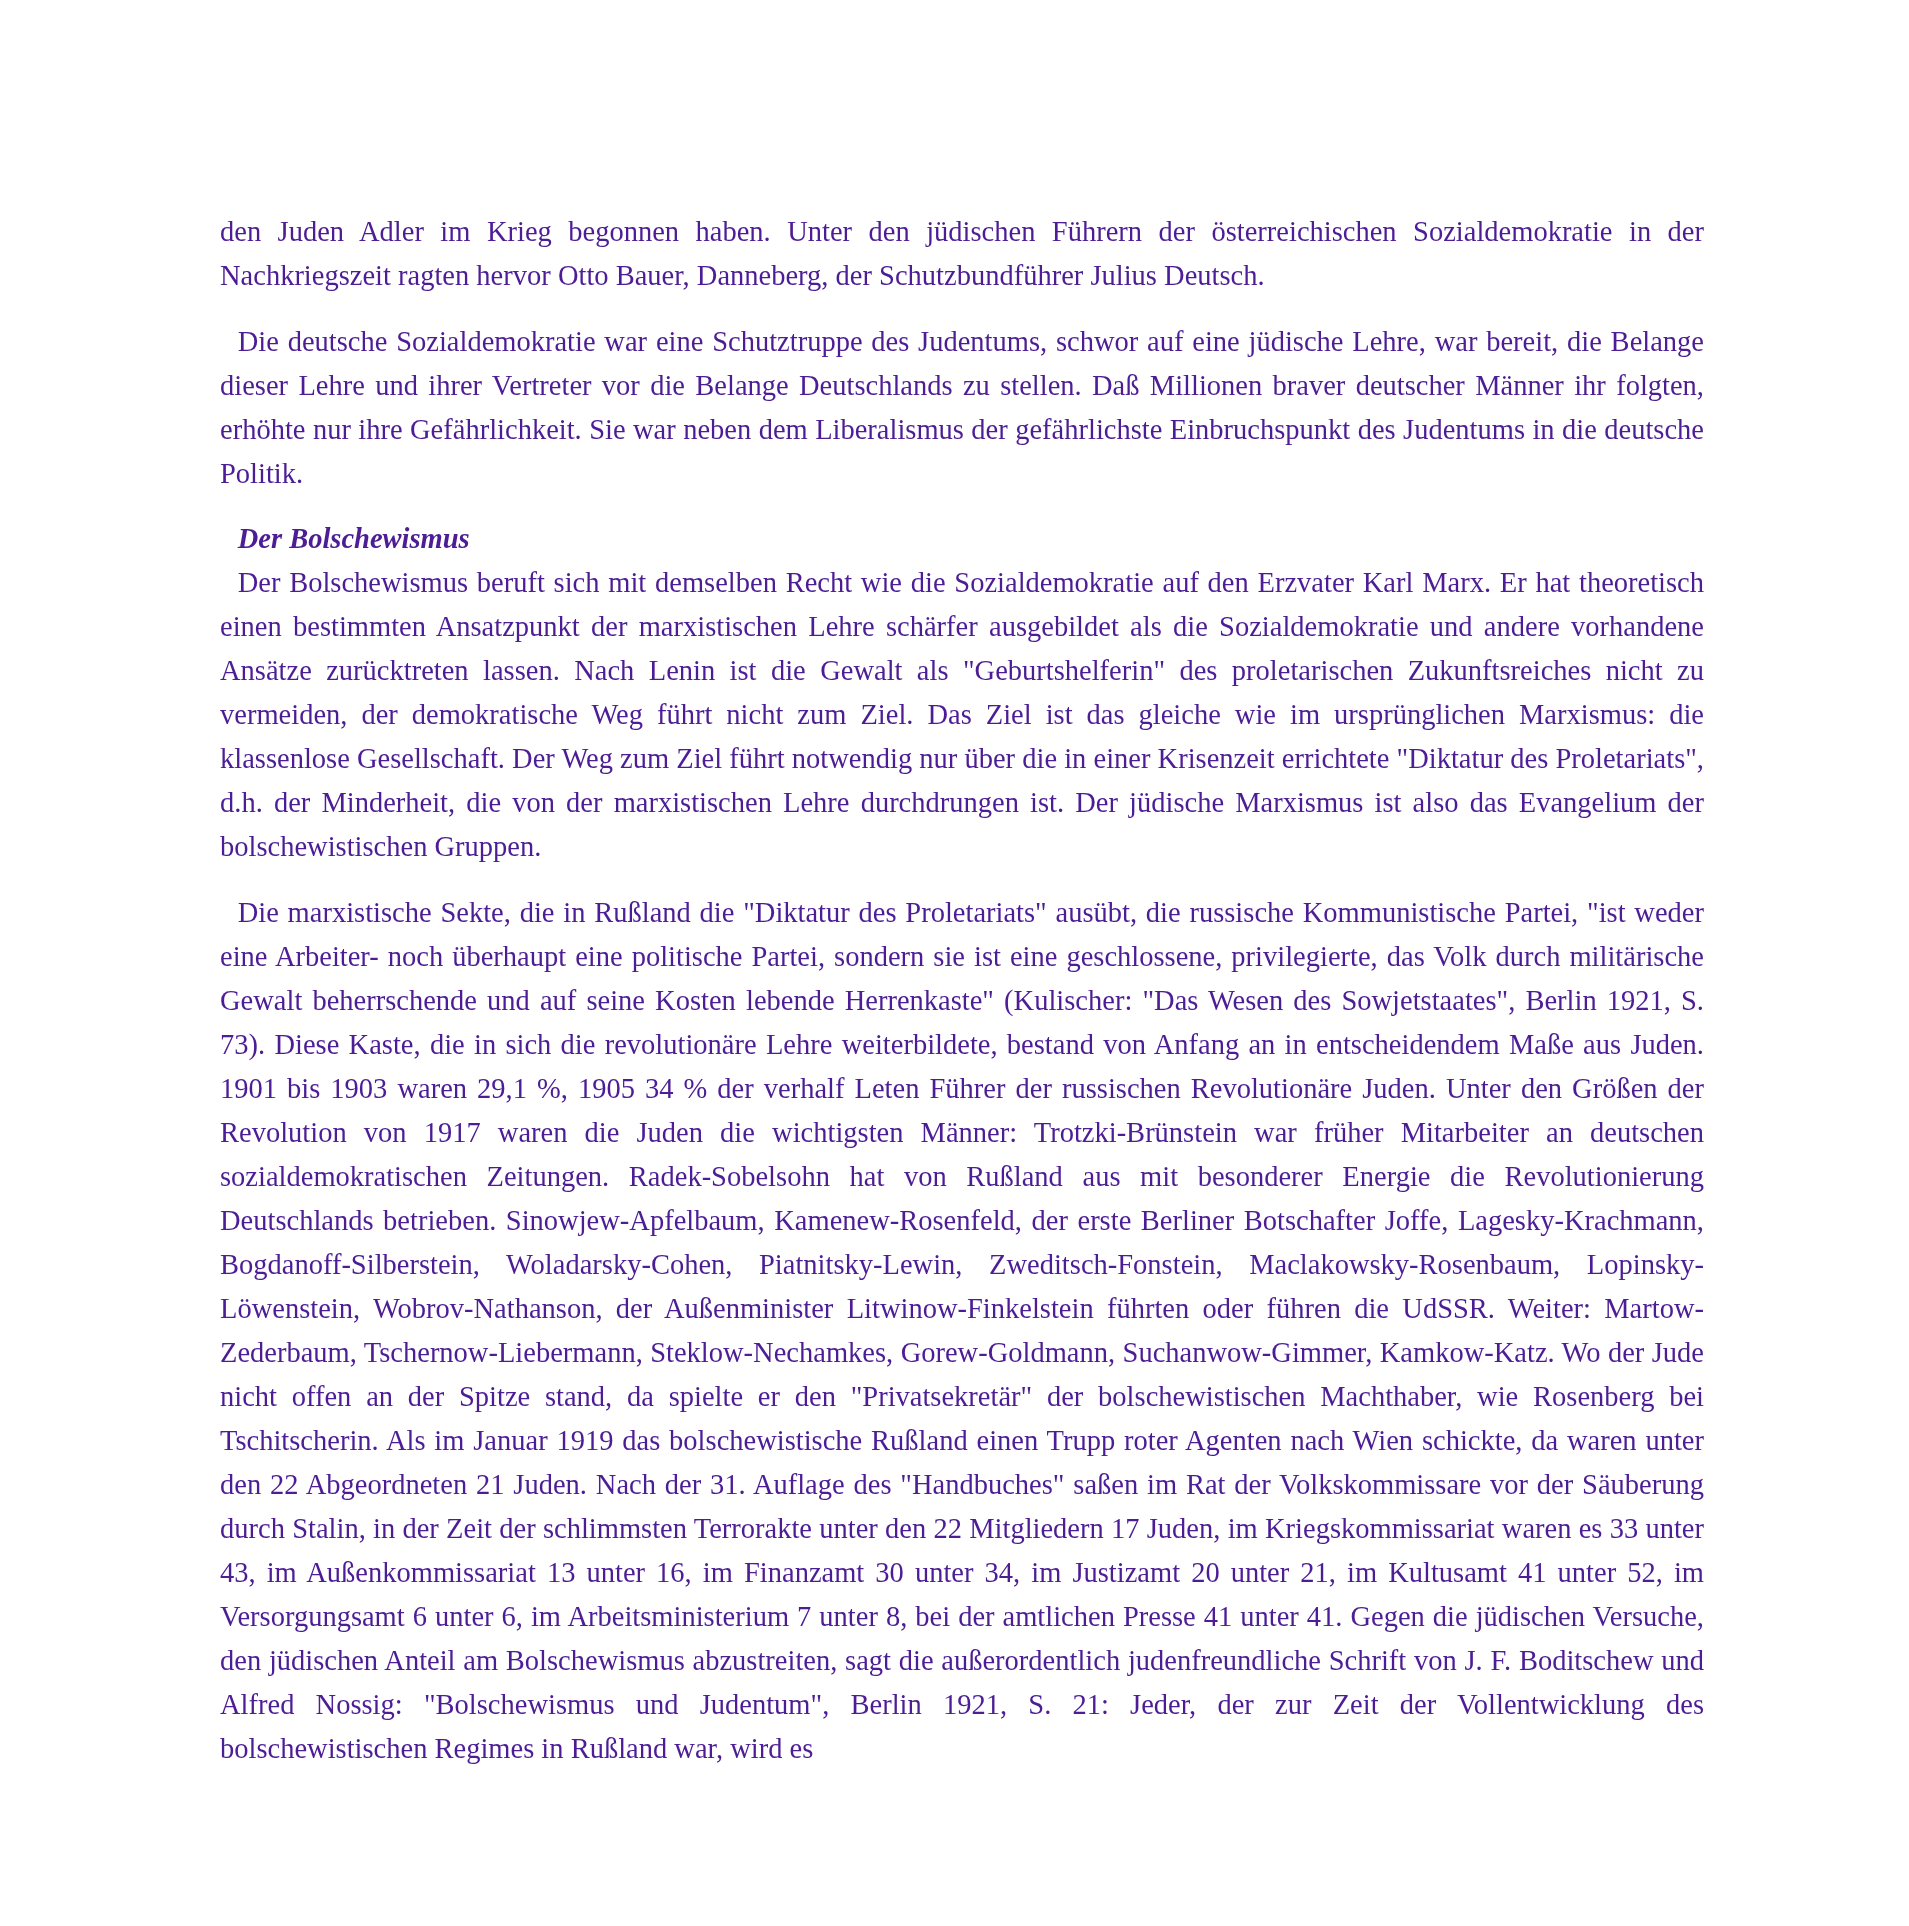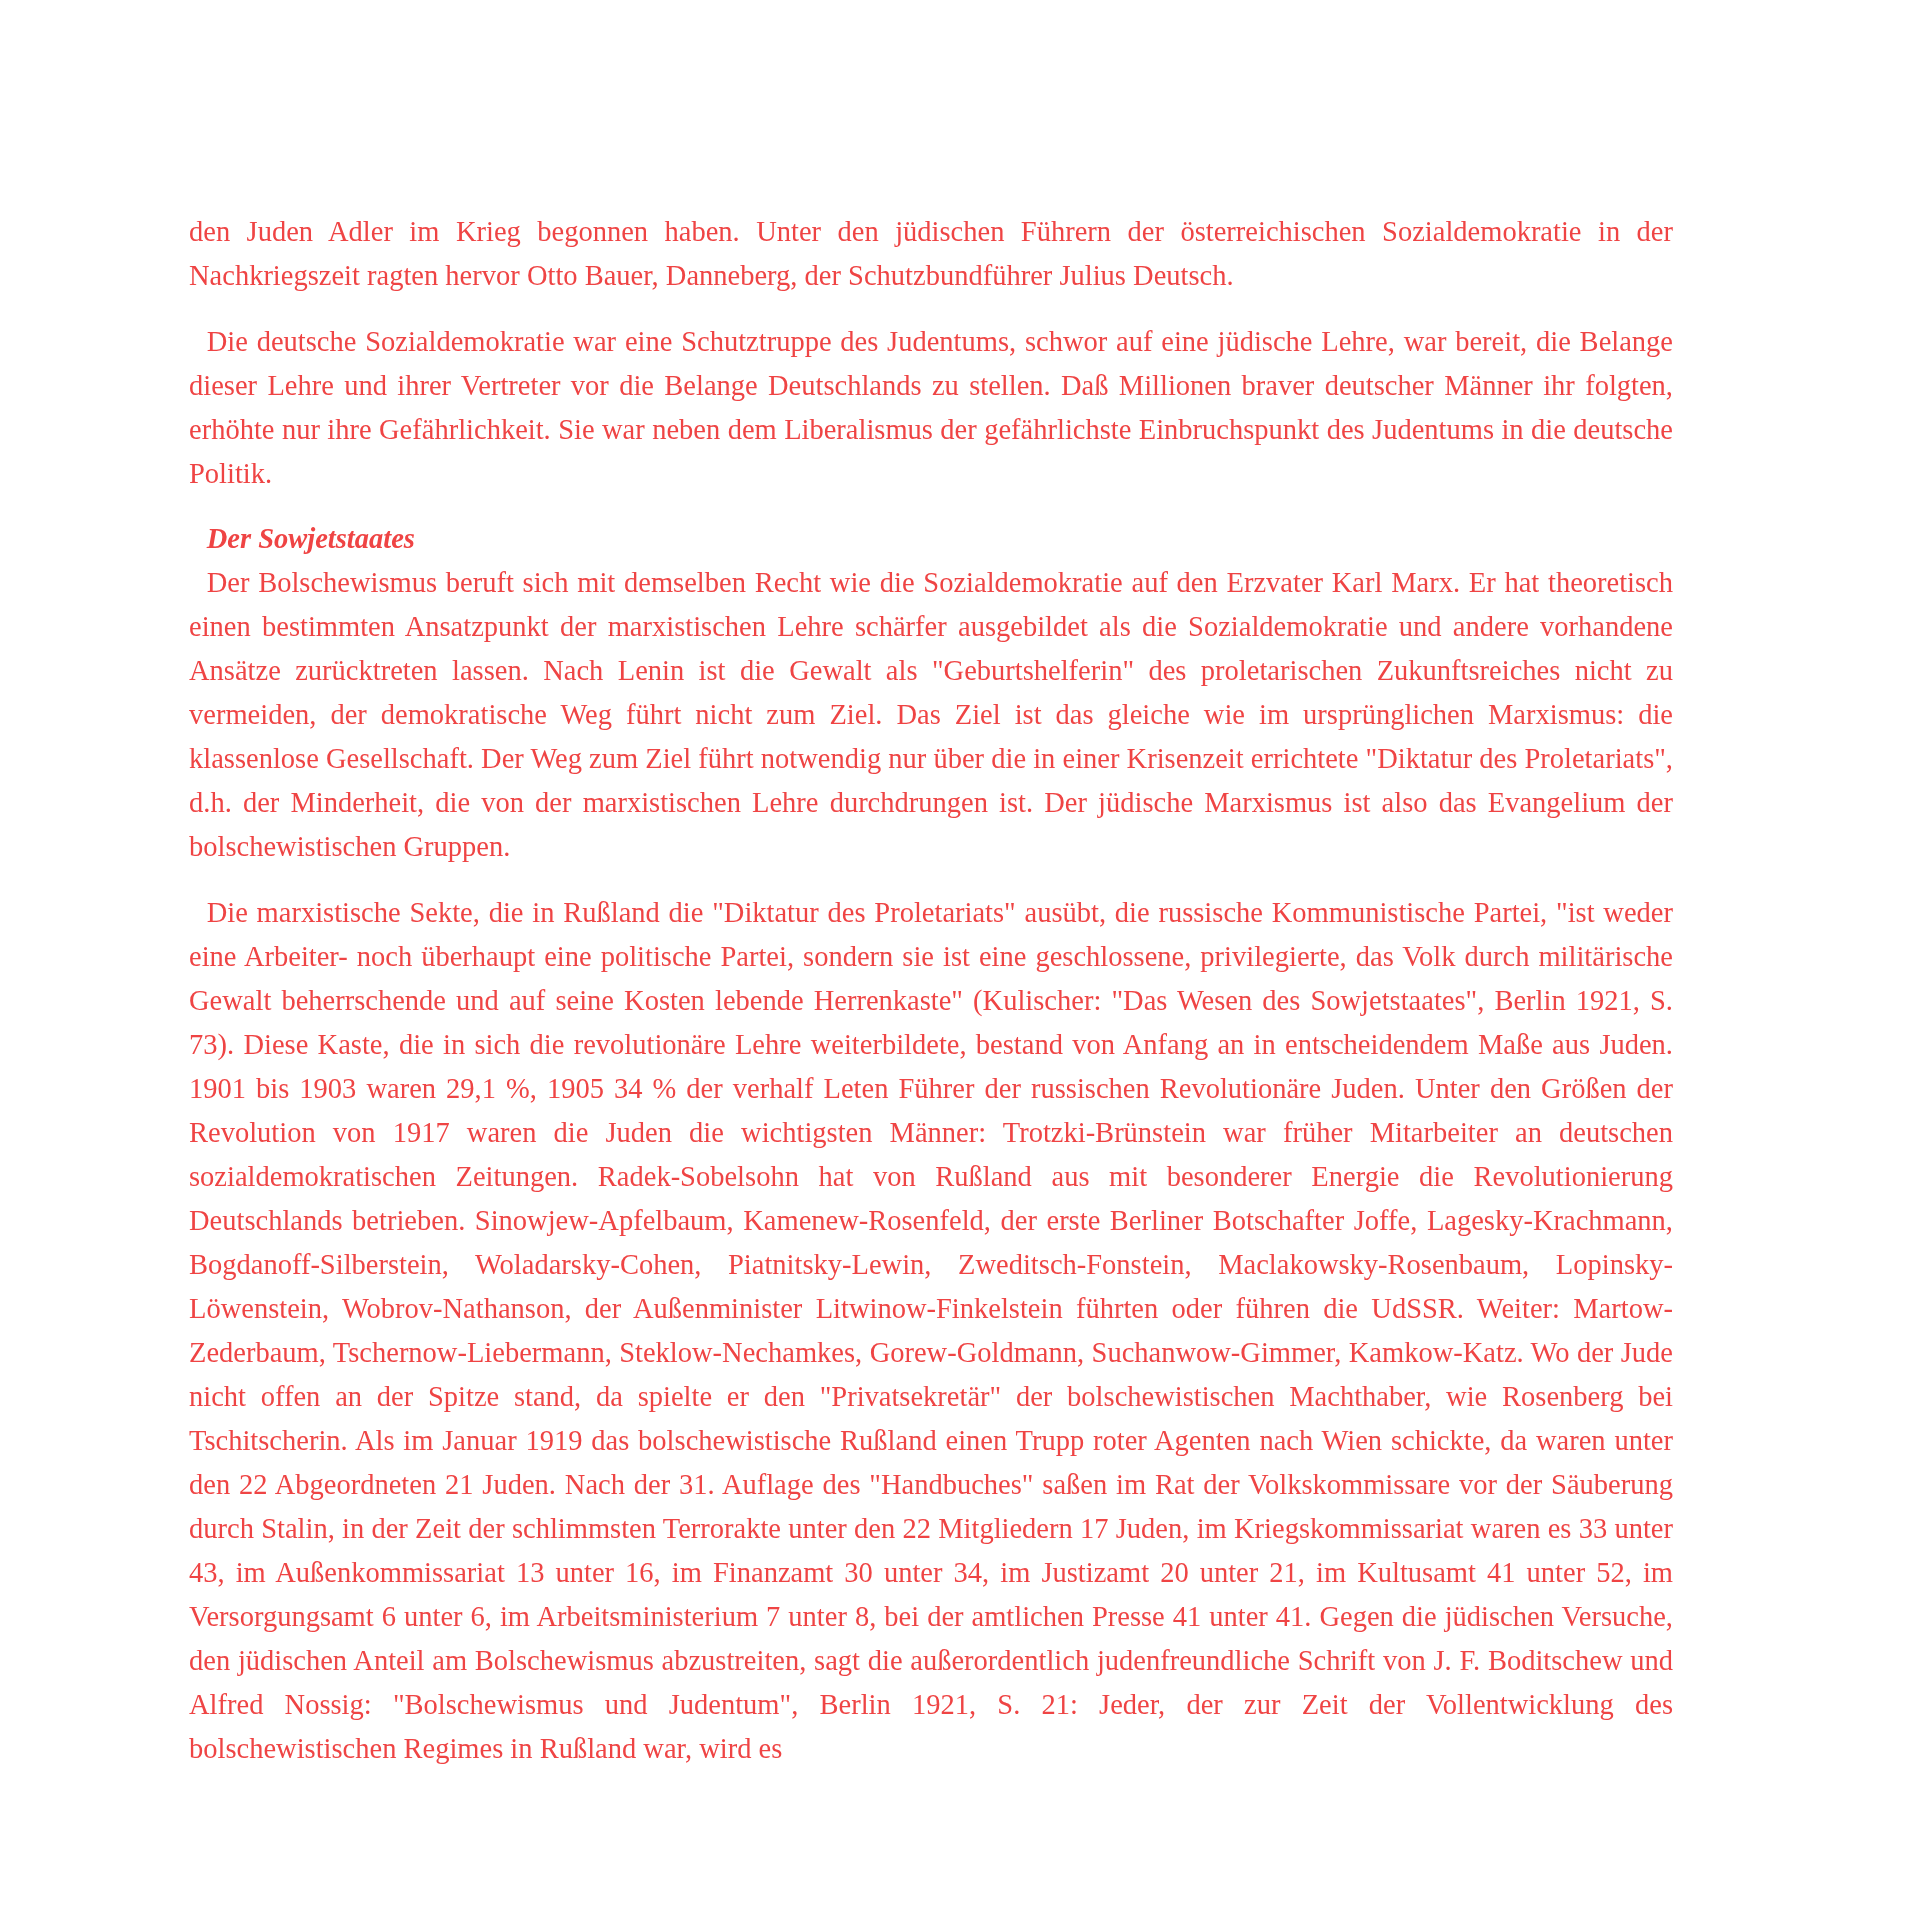--- a/index.html
+++ b/index.html
@@ -13,27 +13,27 @@
     position: relative;
     width: 1910px;
     height: 2703px;
     background: #ffffff;
     box-sizing: border-box;
     overflow: hidden;
   }
 
   .text-column {
     position: absolute;
-    left: 189px;
+    left: 220px;
     top: 210px;
     width: 1484px;
     font-family: "Liberation Serif", "DejaVu Serif", serif;
     font-size: 28.5px;
     line-height: 44px;
-    color: #ef4444;
+    color: #4c1d95;
     text-align: justify;
     text-justify: inter-word;
     -webkit-hyphens: none;
     hyphens: none;
   }
 
   p.para {
     margin: 0 0 0 0;
     text-align: justify;
     text-align-last: left;
@@ -63,21 +63,21 @@
 
 <div class="page">
 
   <div class="text-column">
 
     <p class="para">den Juden Adler im Krieg begonnen haben. Unter den jüdischen Führern der österreichischen Sozialdemokratie in der Nachkriegszeit ragten hervor Otto Bauer, Danneberg, der Schutzbundführer Julius Deutsch.</p>
 
 
     <p class="para indent spaced">Die deutsche Sozialdemokratie war eine Schutztruppe des Judentums, schwor auf eine jüdische Lehre, war bereit, die Belange dieser Lehre und ihrer Vertreter vor die Belange Deutschlands zu stellen. Daß Millionen braver deutscher Männer ihr folgten, erhöhte nur ihre Gefährlichkeit. Sie war neben dem Liberalismus der gefährlichste Einbruchspunkt des Judentums in die deutsche Politik.</p>
 
-    <h2 class="section-heading">Der Sowjetstaates</h2>
+    <h2 class="section-heading">Der Bolschewismus</h2>
 
     <p class="para indent">Der Bolschewismus beruft sich mit demselben Recht wie die Sozialdemokratie auf den Erzvater Karl Marx. Er hat theoretisch einen bestimmten Ansatzpunkt der marxistischen Lehre schärfer ausgebildet als die Sozialdemokratie und andere vorhandene Ansätze zurücktreten lassen. Nach Lenin ist die Gewalt als "Geburtshelferin" des proletarischen Zukunftsreiches nicht zu vermeiden, der demokratische Weg führt nicht zum Ziel. Das Ziel ist das gleiche wie im ursprünglichen Marxismus: die klassenlose Gesellschaft. Der Weg zum Ziel führt notwendig nur über die in einer Krisenzeit errichtete "Diktatur des Proletariats", d.h. der Minderheit, die von der marxistischen Lehre durchdrungen ist. Der jüdische Marxismus ist also das Evangelium der bolschewistischen Gruppen.</p>
 
     <p class="para indent spaced">Die marxistische Sekte, die in Rußland die "Diktatur des Proletariats" ausübt, die russische Kommunistische Partei, "ist weder eine Arbeiter- noch überhaupt eine politische Partei, sondern sie ist eine geschlossene, privilegierte, das Volk durch militärische Gewalt beherrschende und auf seine Kosten lebende Herrenkaste" (Kulischer: "Das Wesen des Sowjetstaates", Berlin 1921, S. 73). Diese Kaste, die in sich die revolutionäre Lehre weiterbildete, bestand von Anfang an in entscheidendem Maße aus Juden. 1901 bis 1903 waren 29,1 %, 1905 34 % der verhalf Leten Führer der russischen Revolutionäre Juden. Unter den Größen der Revolution von 1917 waren die Juden die wichtigsten Männer: Trotzki-Brünstein war früher Mitarbeiter an deutschen sozialdemokratischen Zeitungen. Radek-Sobelsohn hat von Rußland aus mit besonderer Energie die Revolutionierung Deutschlands betrieben. Sinowjew-Apfelbaum, Kamenew-Rosenfeld, der erste Berliner Botschafter Joffe, Lagesky-Krachmann, Bogdanoff-Silberstein, Woladarsky-Cohen, Piatnitsky-Lewin, Zweditsch-Fonstein, Maclakowsky-Rosenbaum, Lopinsky-Löwenstein, Wobrov-Nathanson, der Außenminister Litwinow-Finkelstein führten oder führen die UdSSR. Weiter: Martow-Zederbaum, Tschernow-Liebermann, Steklow-Nechamkes, Gorew-Goldmann, Suchanwow-Gimmer, Kamkow-Katz. Wo der Jude nicht offen an der Spitze stand, da spielte er den "Privatsekretär" der bolschewistischen Machthaber, wie Rosenberg bei Tschitscherin. Als im Januar 1919 das bolschewistische Rußland einen Trupp roter Agenten nach Wien schickte, da waren unter den 22 Abgeordneten 21 Juden. Nach der 31. Auflage des "Handbuches" saßen im Rat der Volkskommissare vor der Säuberung durch Stalin, in der Zeit der schlimmsten Terrorakte unter den 22 Mitgliedern 17 Juden, im Kriegskommissariat waren es 33 unter 43, im Außenkommissariat 13 unter 16, im Finanzamt 30 unter 34, im Justizamt 20 unter 21, im Kultusamt 41 unter 52, im Versorgungsamt 6 unter 6, im Arbeitsministerium 7 unter 8, bei der amtlichen Presse 41 unter 41. Gegen die jüdischen Versuche, den jüdischen Anteil am Bolschewismus abzustreiten, sagt die außerordentlich judenfreundliche Schrift von J. F. Boditschew und Alfred Nossig: "Bolschewismus und Judentum", Berlin 1921, S. 21: Jeder, der zur Zeit der Vollentwicklung des bolschewistischen Regimes in Rußland war, wird es</p>
 
   </div>
 
 </div>
 
 

